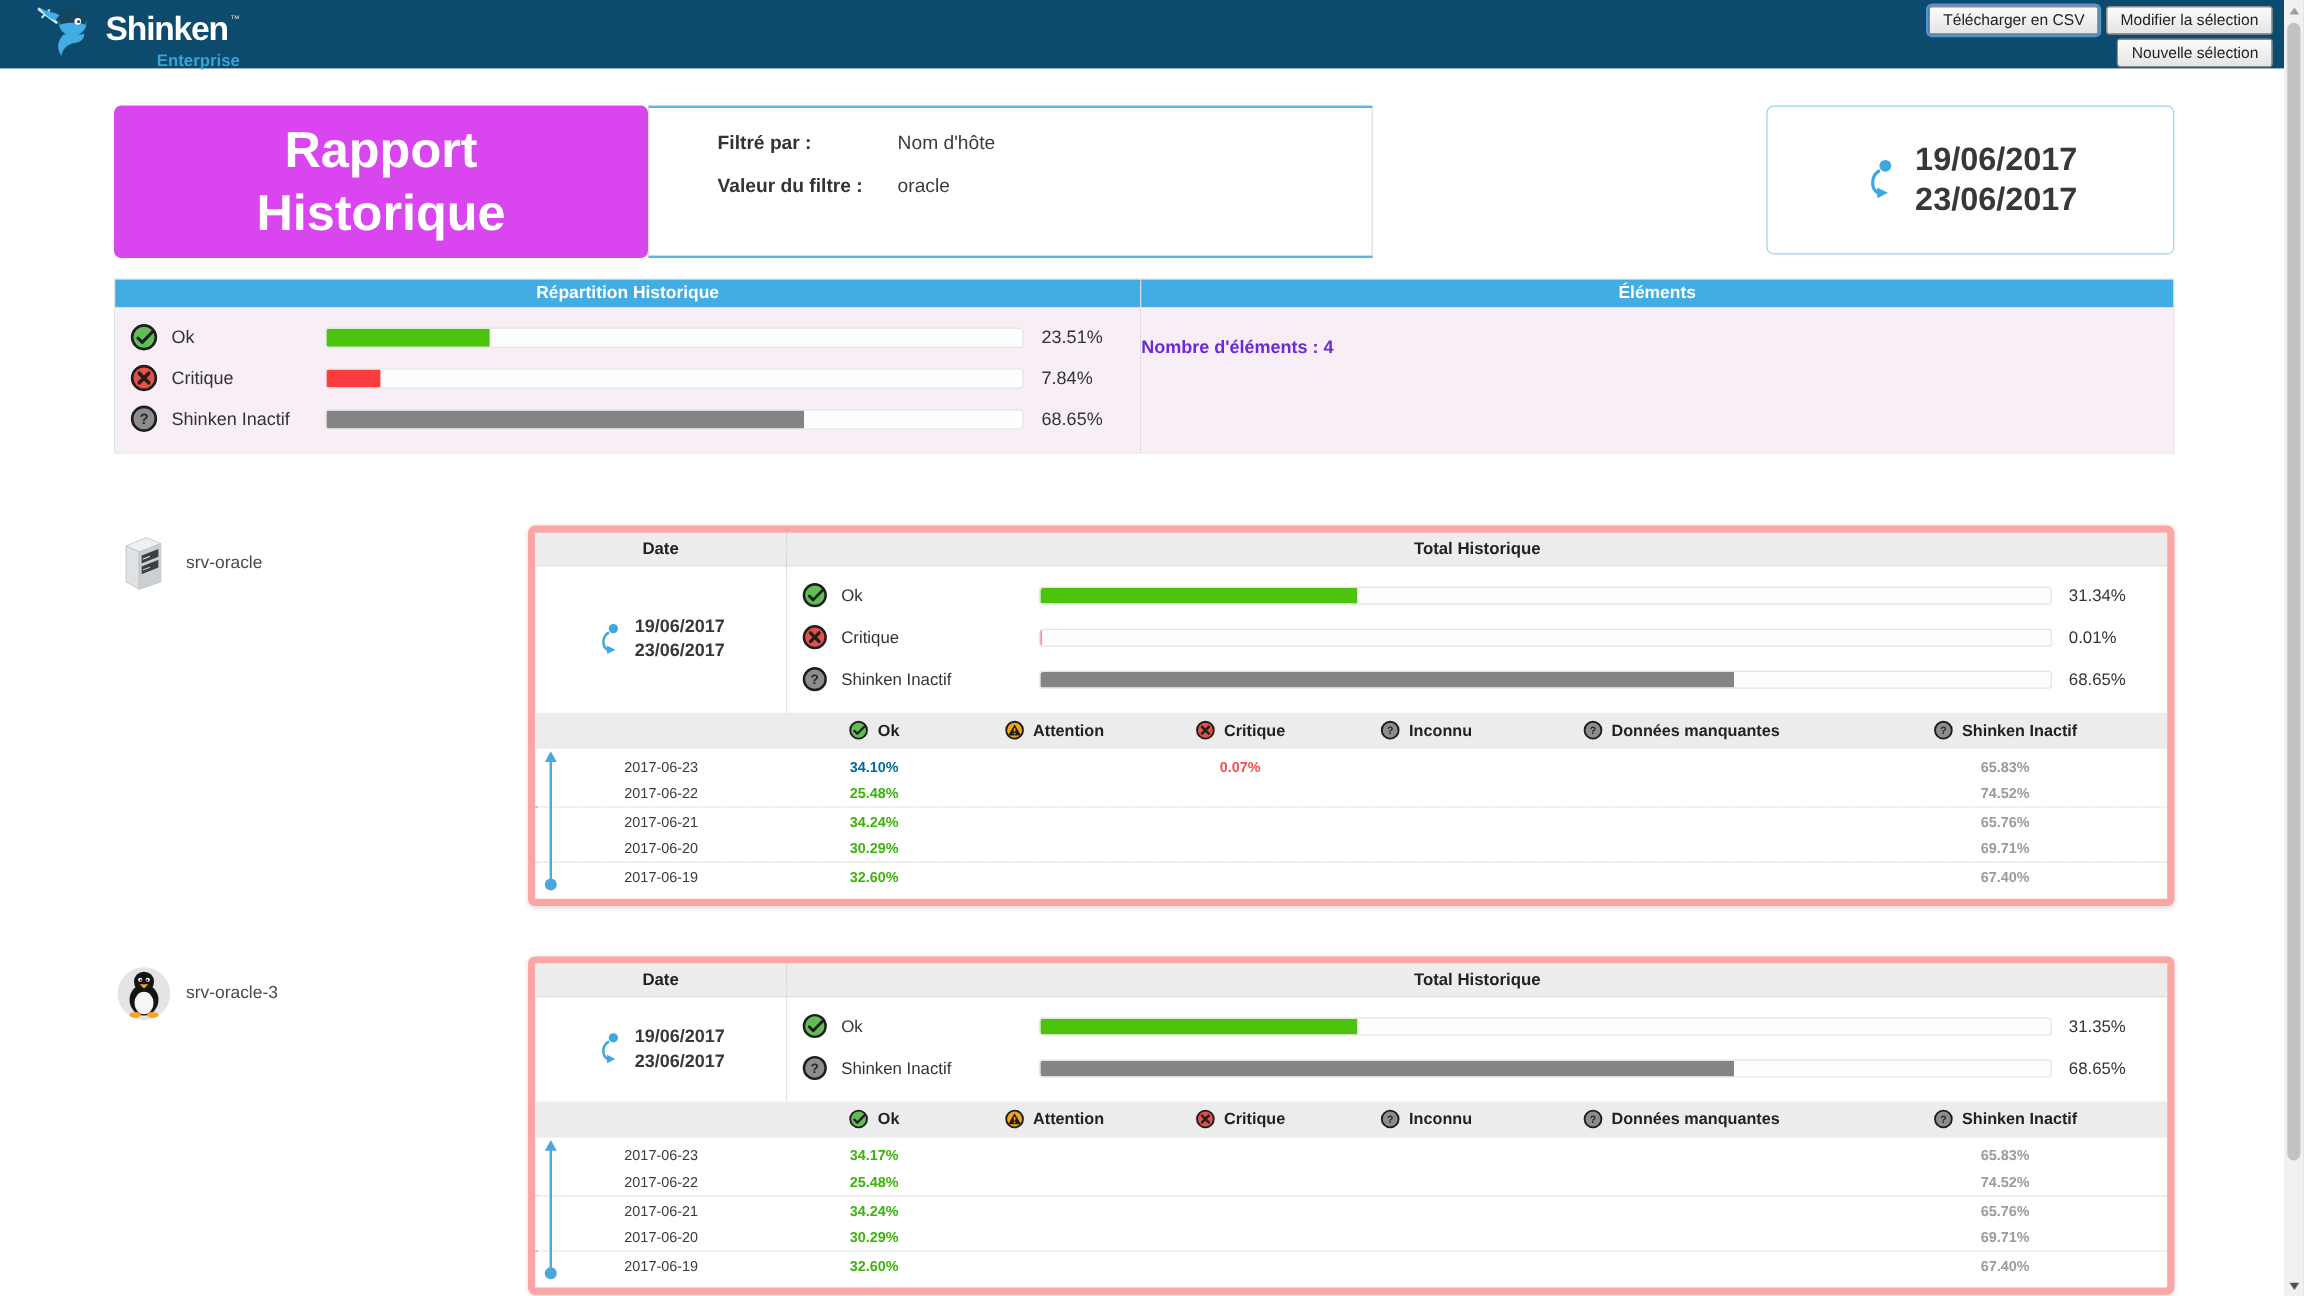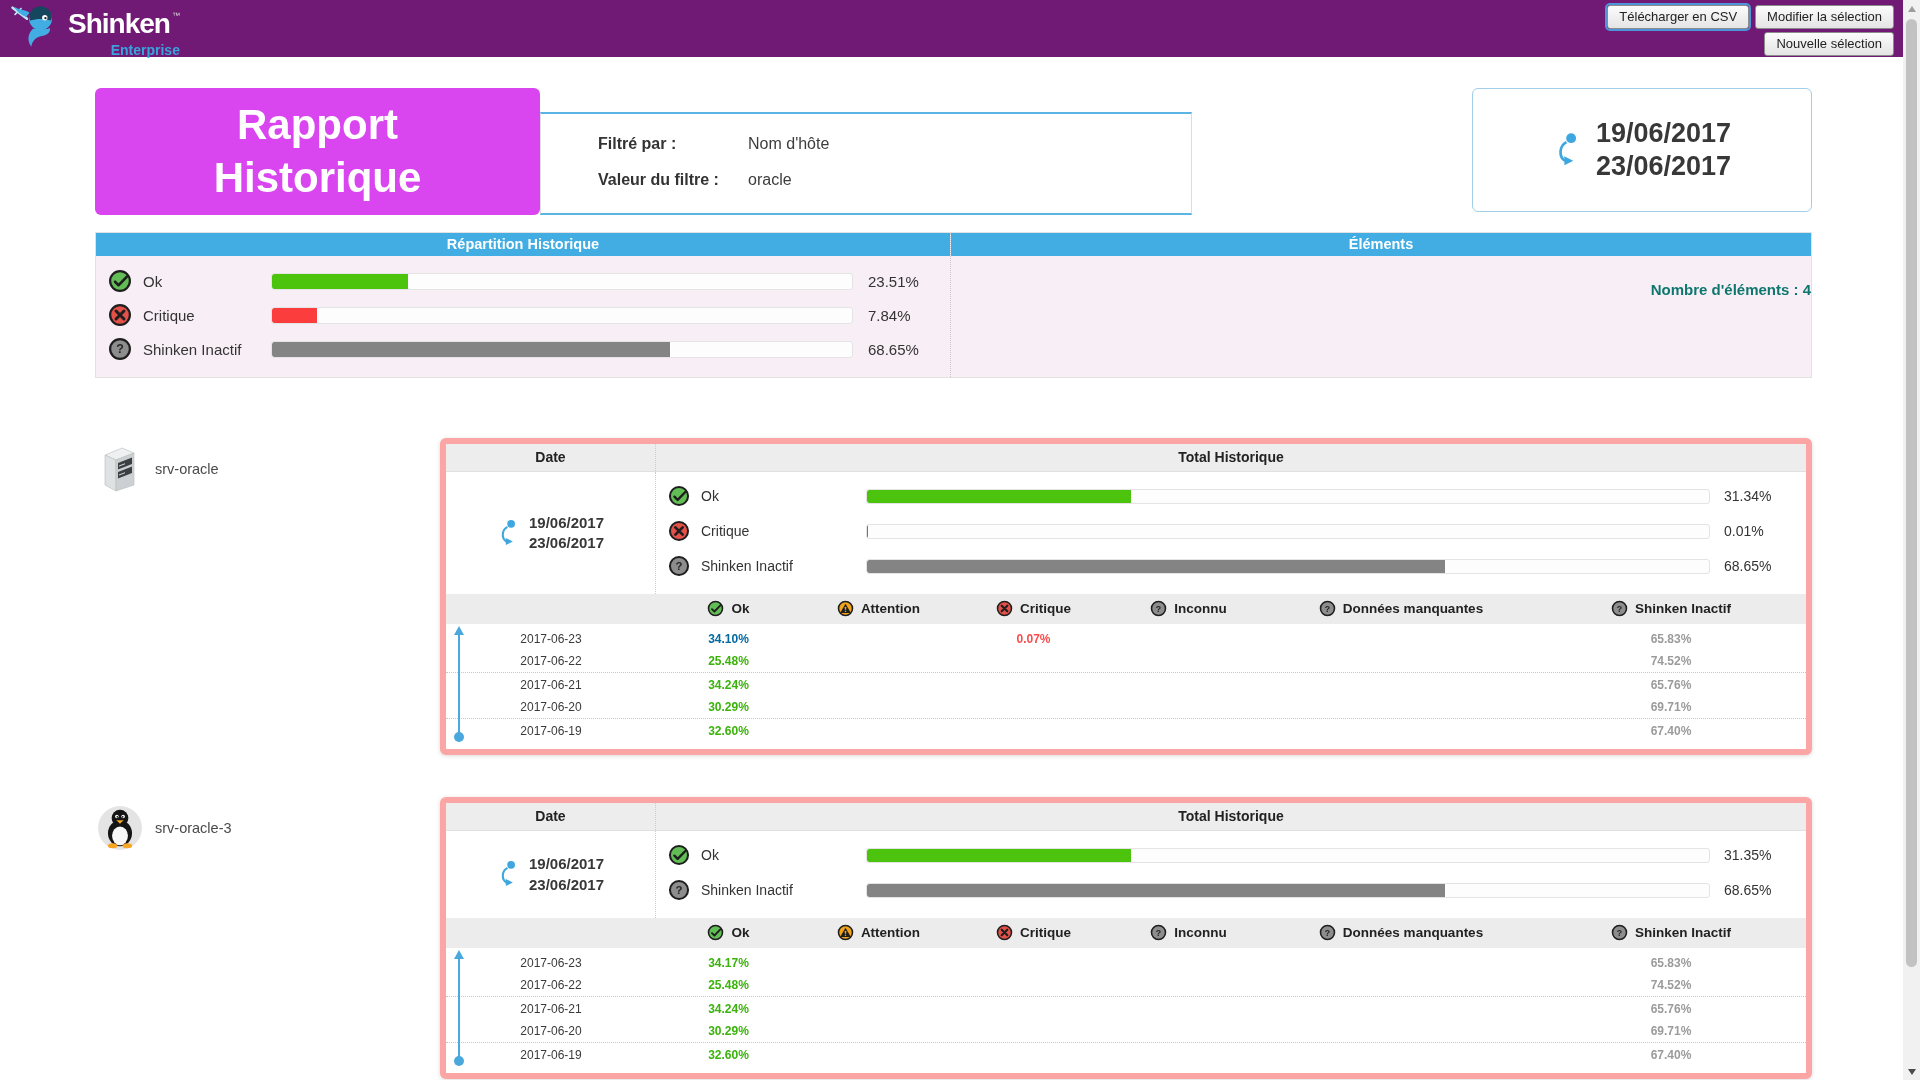--- a/index.html
+++ b/index.html
@@ -6,22 +6,22 @@
   html, body { width: 1920px; height: 1080px; overflow: hidden; }
   body {
     font-family: "Liberation Sans", sans-serif;
     background: #ffffff;
     color: #333;
     position: relative;
   }
 
   
   .topbar {
-    height: 57px; background: #701a75;
-    display: flex; justify-content: space-between; align-items: flex-start;
+    height: 57px; background: #0c4a6e;
+    display: flex; justify-content: space-between; align-items: flex-start; padding-left: 20px;
   }
   .brand { display: flex; align-items: flex-start; padding: 3px 0 0 10px; }
   .brand-logo { width: 56px; height: 50px; }
   .brand-text { display: flex; flex-direction: column; align-items: flex-end; margin: 7px 0 0 2px; }
   .brand-row { display: flex; align-items: flex-start; }
   .brand-name { color: #fff; font-size: 28px; font-weight: bold; letter-spacing: -1px; line-height: 1; }
   .brand-tm { color: #ddd; font-size: 8px; margin: 1px 0 0 2px; }
   .brand-sub { color: #3ba3dc; font-size: 14px; font-weight: bold; margin-top: 4px; }
 
   .topbar-buttons { display: flex; flex-direction: column; align-items: flex-end; gap: 3px; padding: 5px 26px 0 0; }
@@ -40,25 +40,24 @@
   .content { width: 1717px; }
 
   
   .report-header { display: flex; width: 1717px; height: 127px; }
   .title-box {
     width: 445px; background: #d946ef; border-radius: 6px;
     color: #fff; font-size: 42px; font-weight: bold; text-align: center;
     display: flex; flex-direction: column; justify-content: center; line-height: 1.26;
   }
   .filter-box {
-    width: 652px; background: #fff;
+    width: 604px; background: #fff;
     border-top: 2px solid #5ab5e5; border-bottom: 2px solid #5ab5e5;
     border-left: 1px solid #dcdcdc; border-right: 1px solid #dcdcdc;
     padding: 21px 0 0 57px;
-    margin-top: 24px;
   }
   .filter-row { display: flex; font-size: 16px; margin-bottom: 18px; }
   .filter-label { font-weight: bold; width: 150px; color: #333; }
   .filter-value { color: #3c3c3c; }
   .date-box {
     margin-left: auto; width: 340px; height: 124px;
     border: 1px solid #9fd0ea; border-radius: 6px;
     display: flex; align-items: center; justify-content: center; gap: 16px;
   }
   .date-box .arrow-icon { width: 27px; height: 37px; }
@@ -67,21 +66,21 @@
   
   .summary { margin-top: 17px; width: 1717px; display: flex; border: 1px solid #e2e2e2; }
   .panel { background: #f8eff6; }
   .panel-left { width: 855px; border-right: 1px dotted #c9c9c9; }
   .panel-right { flex: 1; }
   .panel-header {
     height: 23px; background: #41ade2; color: #fff;
     font-size: 14.5px; font-weight: bold; text-align: center; line-height: 23px;
   }
   .panel-left-body { padding: 13px 10px 6px 12px; }
-  .panel-right-body { padding-top: 25px; text-align: right; font-size: 15px; font-weight: bold; color: #0f766e; height: 111px; }
+  .panel-right-body { padding-top: 25px; text-align: left; font-size: 15px; font-weight: bold; color: #6d28d9; height: 111px; }
 
   .stat-row { display: flex; align-items: center; height: 24px; margin-bottom: 10px; }
   .stat-icon { width: 24px; height: 24px; flex: none; }
   .stat-icon svg, .sh-icon svg, .arrow-icon svg, .host-icon svg, .brand-logo svg { width: 100%; height: 100%; display: block; }
   .stat-label { margin-left: 11px; width: 128px; font-size: 15px; color: #333; flex: none; }
   .stat-track {
     flex: 1; height: 17px; background: #fdfdfd;
     border: 1px solid #e4e4e4; border-radius: 3px; overflow: hidden;
   }
   .stat-fill { height: 100%; border-radius: 2px 0 0 2px; }

